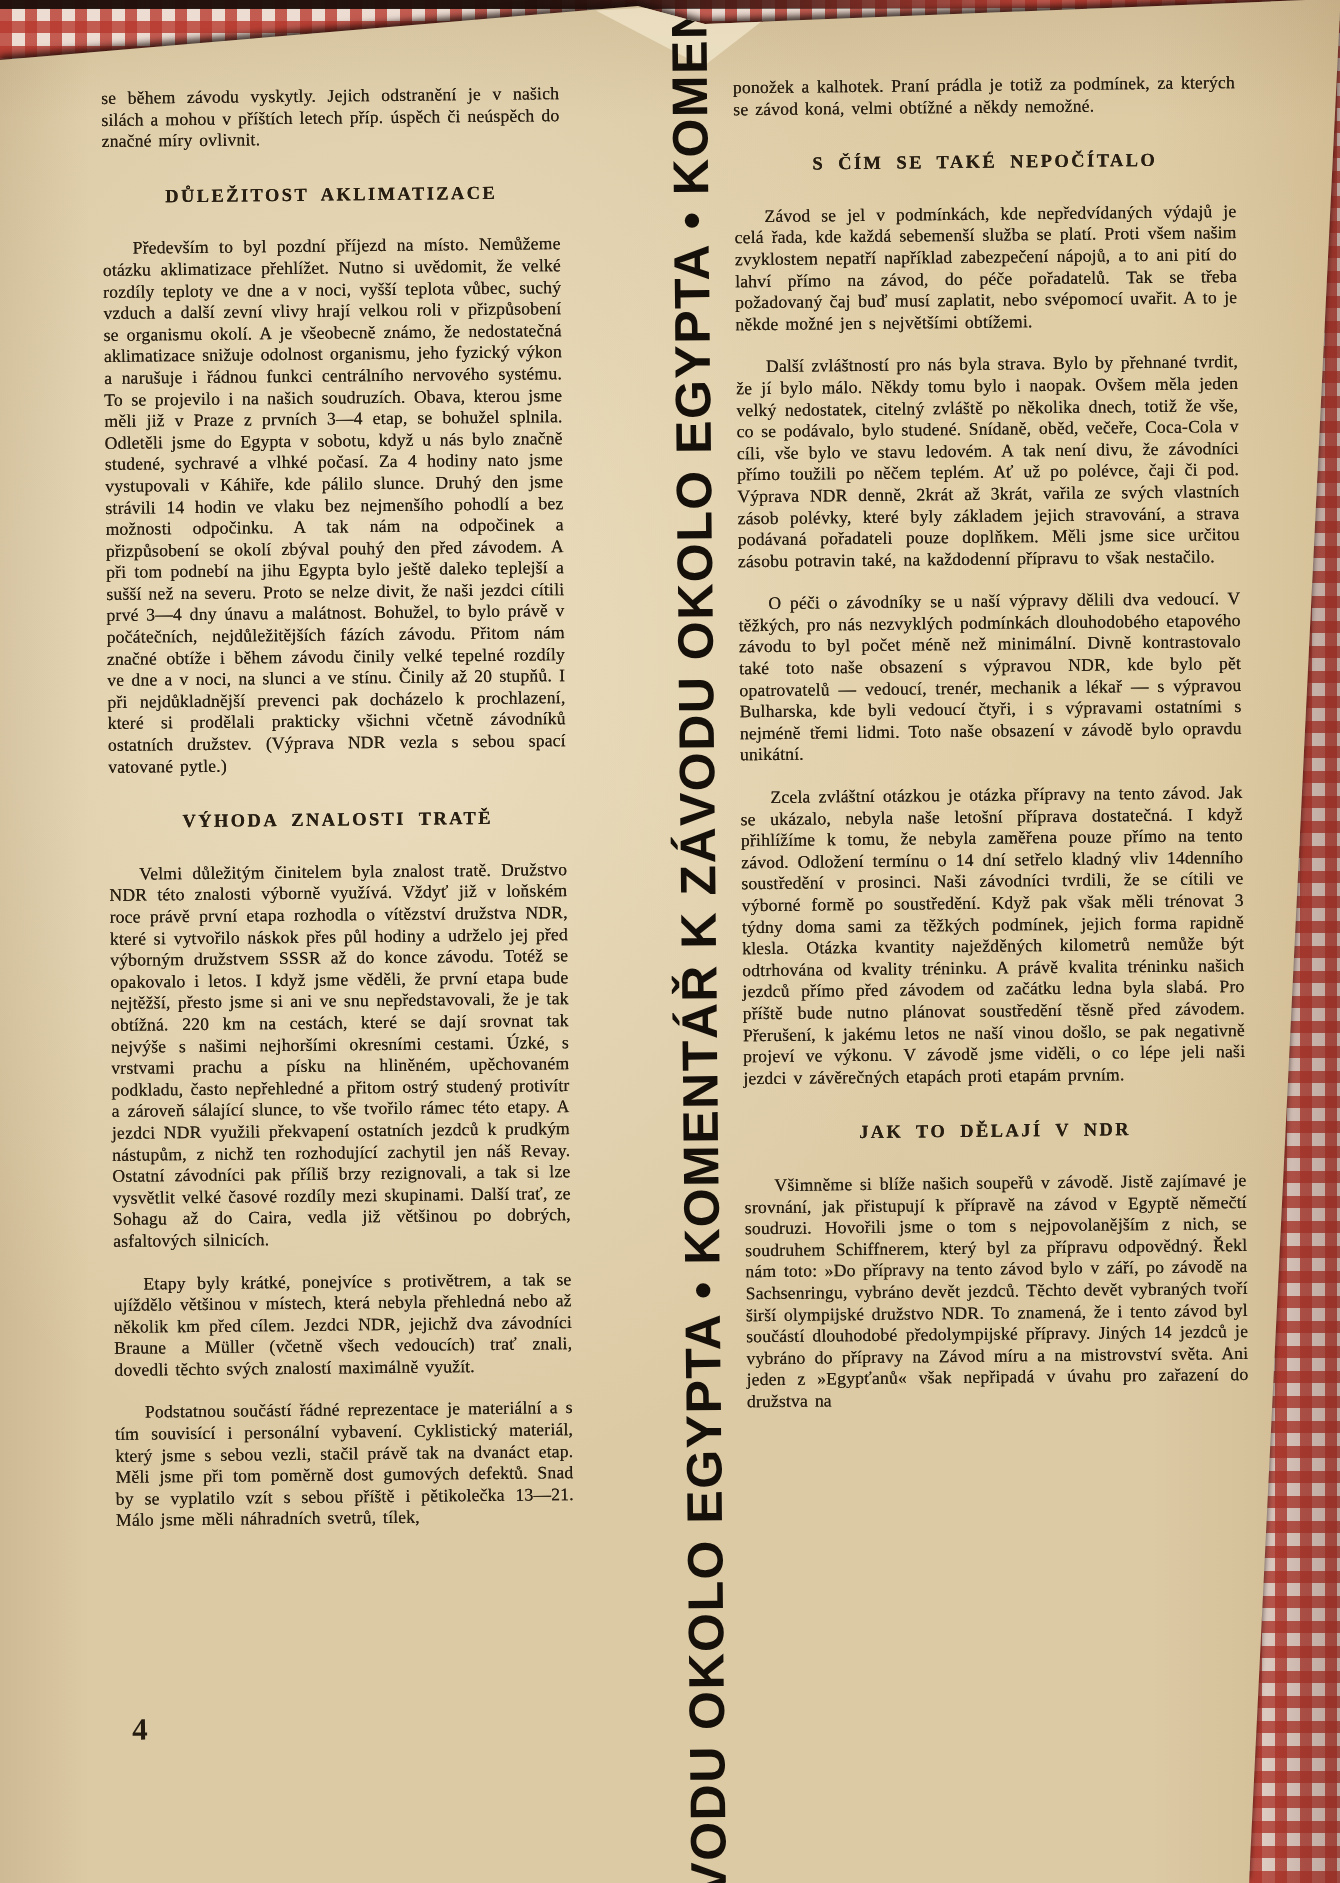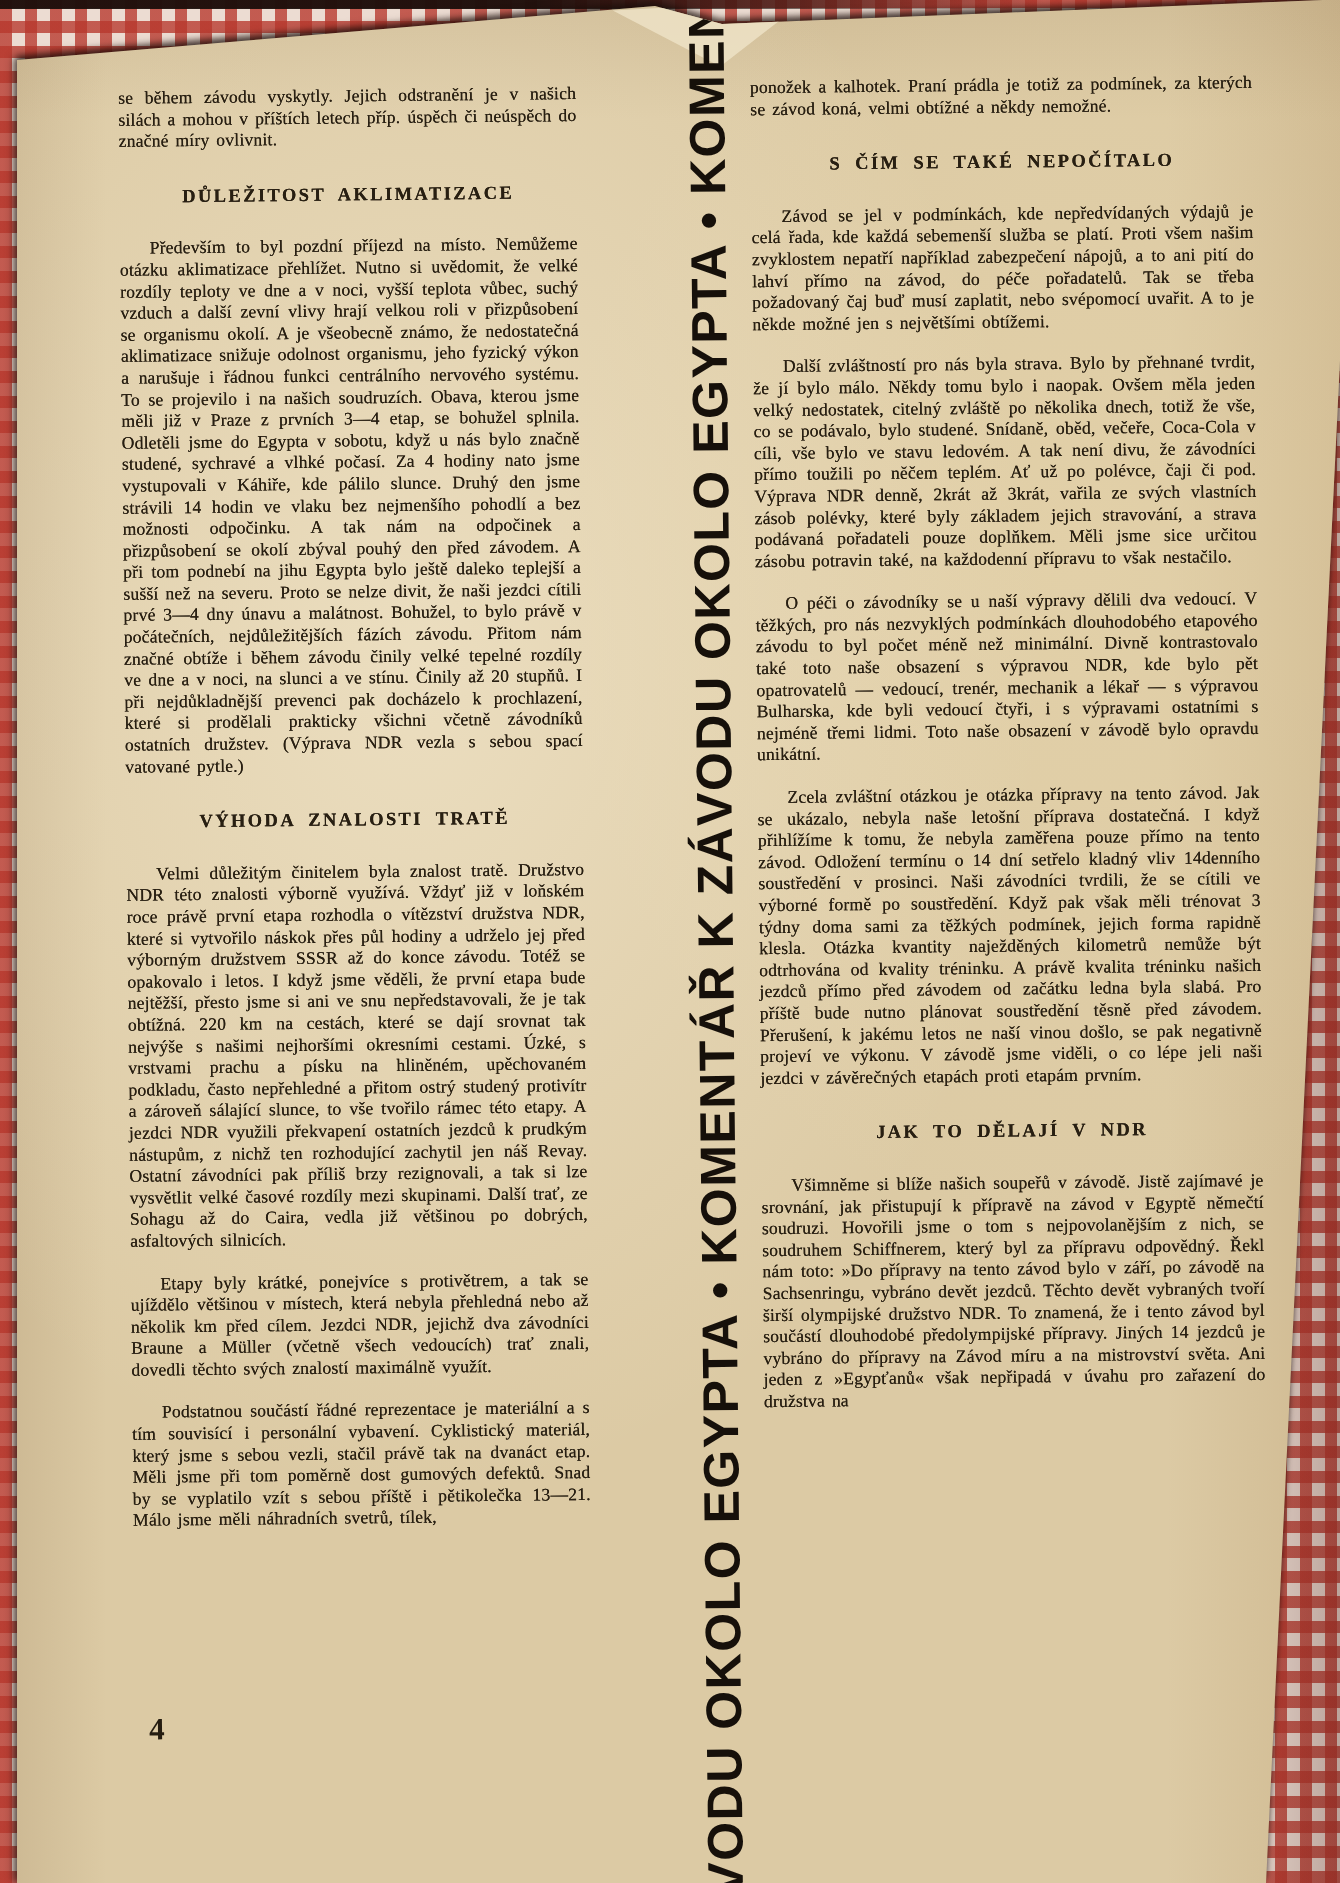--- a/index.html
+++ b/index.html
@@ -22,21 +22,20 @@
   .paper-wrap{position:absolute;inset:0;z-index:2;filter:drop-shadow(0 -4px 3px rgba(25,12,8,.65)) drop-shadow(-4px 0 3px rgba(25,12,8,.45));}
   .paper{
     position:absolute;inset:0;
     clip-path:polygon(0 60px, 638px 6px, 705px 24px, 1306px 0, 1340px 0, 1340px 10px, 1249px 1883px, 0 1883px);
     background-color:#dccaa4;
     background-image:
       radial-gradient(ellipse 900px 1200px at 30% 35%, rgba(248,238,214,.55), rgba(248,238,214,0) 70%),
       radial-gradient(ellipse 700px 900px at 80% 30%, rgba(232,214,172,.5), rgba(232,214,172,0) 75%),
       linear-gradient(180deg, rgba(120,90,55,.12), rgba(120,90,55,0) 120px),
       linear-gradient(90deg, rgba(120,90,55,.14), rgba(120,90,55,0) 90px, rgba(120,90,55,0) 1150px, rgba(150,110,60,.18));
-    margin-left: 17px;
   }
   .corner-fold{
     position:absolute;left:585px;top:0;width:215px;height:70px;
     clip-path:polygon(5% 15%, 95% 0, 55% 95%);
     background:#efe4c8;opacity:.8;
   }
   .content{position:absolute;inset:0;transform:rotate(-0.6deg);color:#281f12;}
   .col{position:absolute;text-align:justify;font-size:17.6px;line-height:21.6px;word-spacing:2.2px;letter-spacing:.2px;text-shadow:0 0 .45px currentColor;}
   .col-left{left:110px;top:82px;width:458px;}
   .col-right{left:742px;top:78px;width:502px;}

